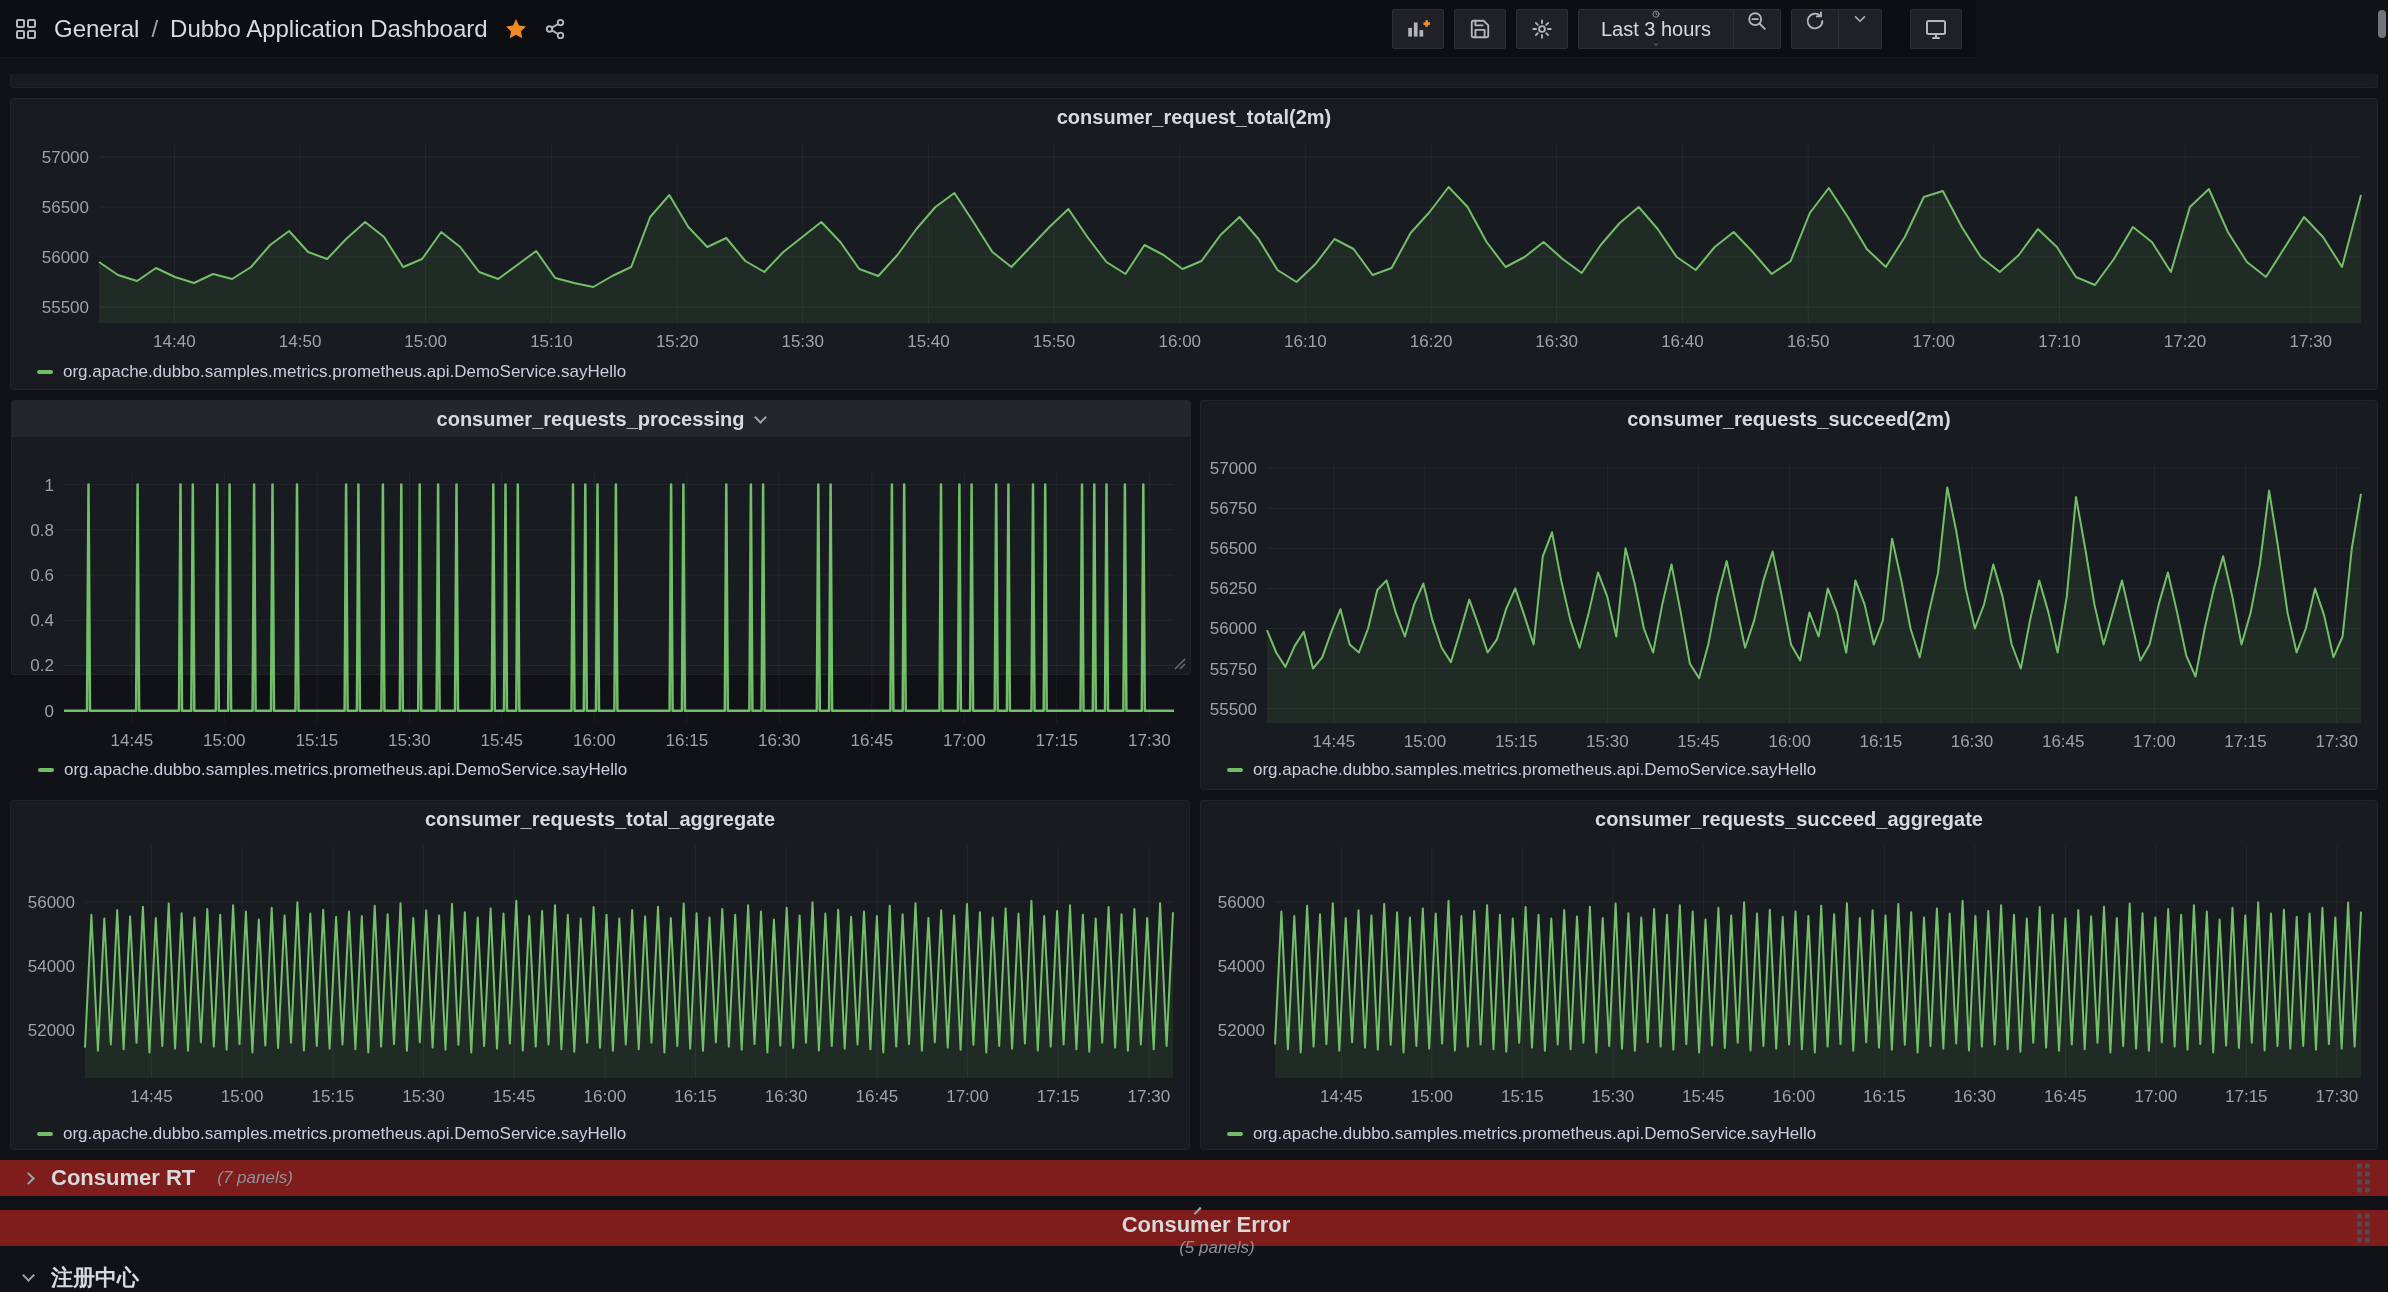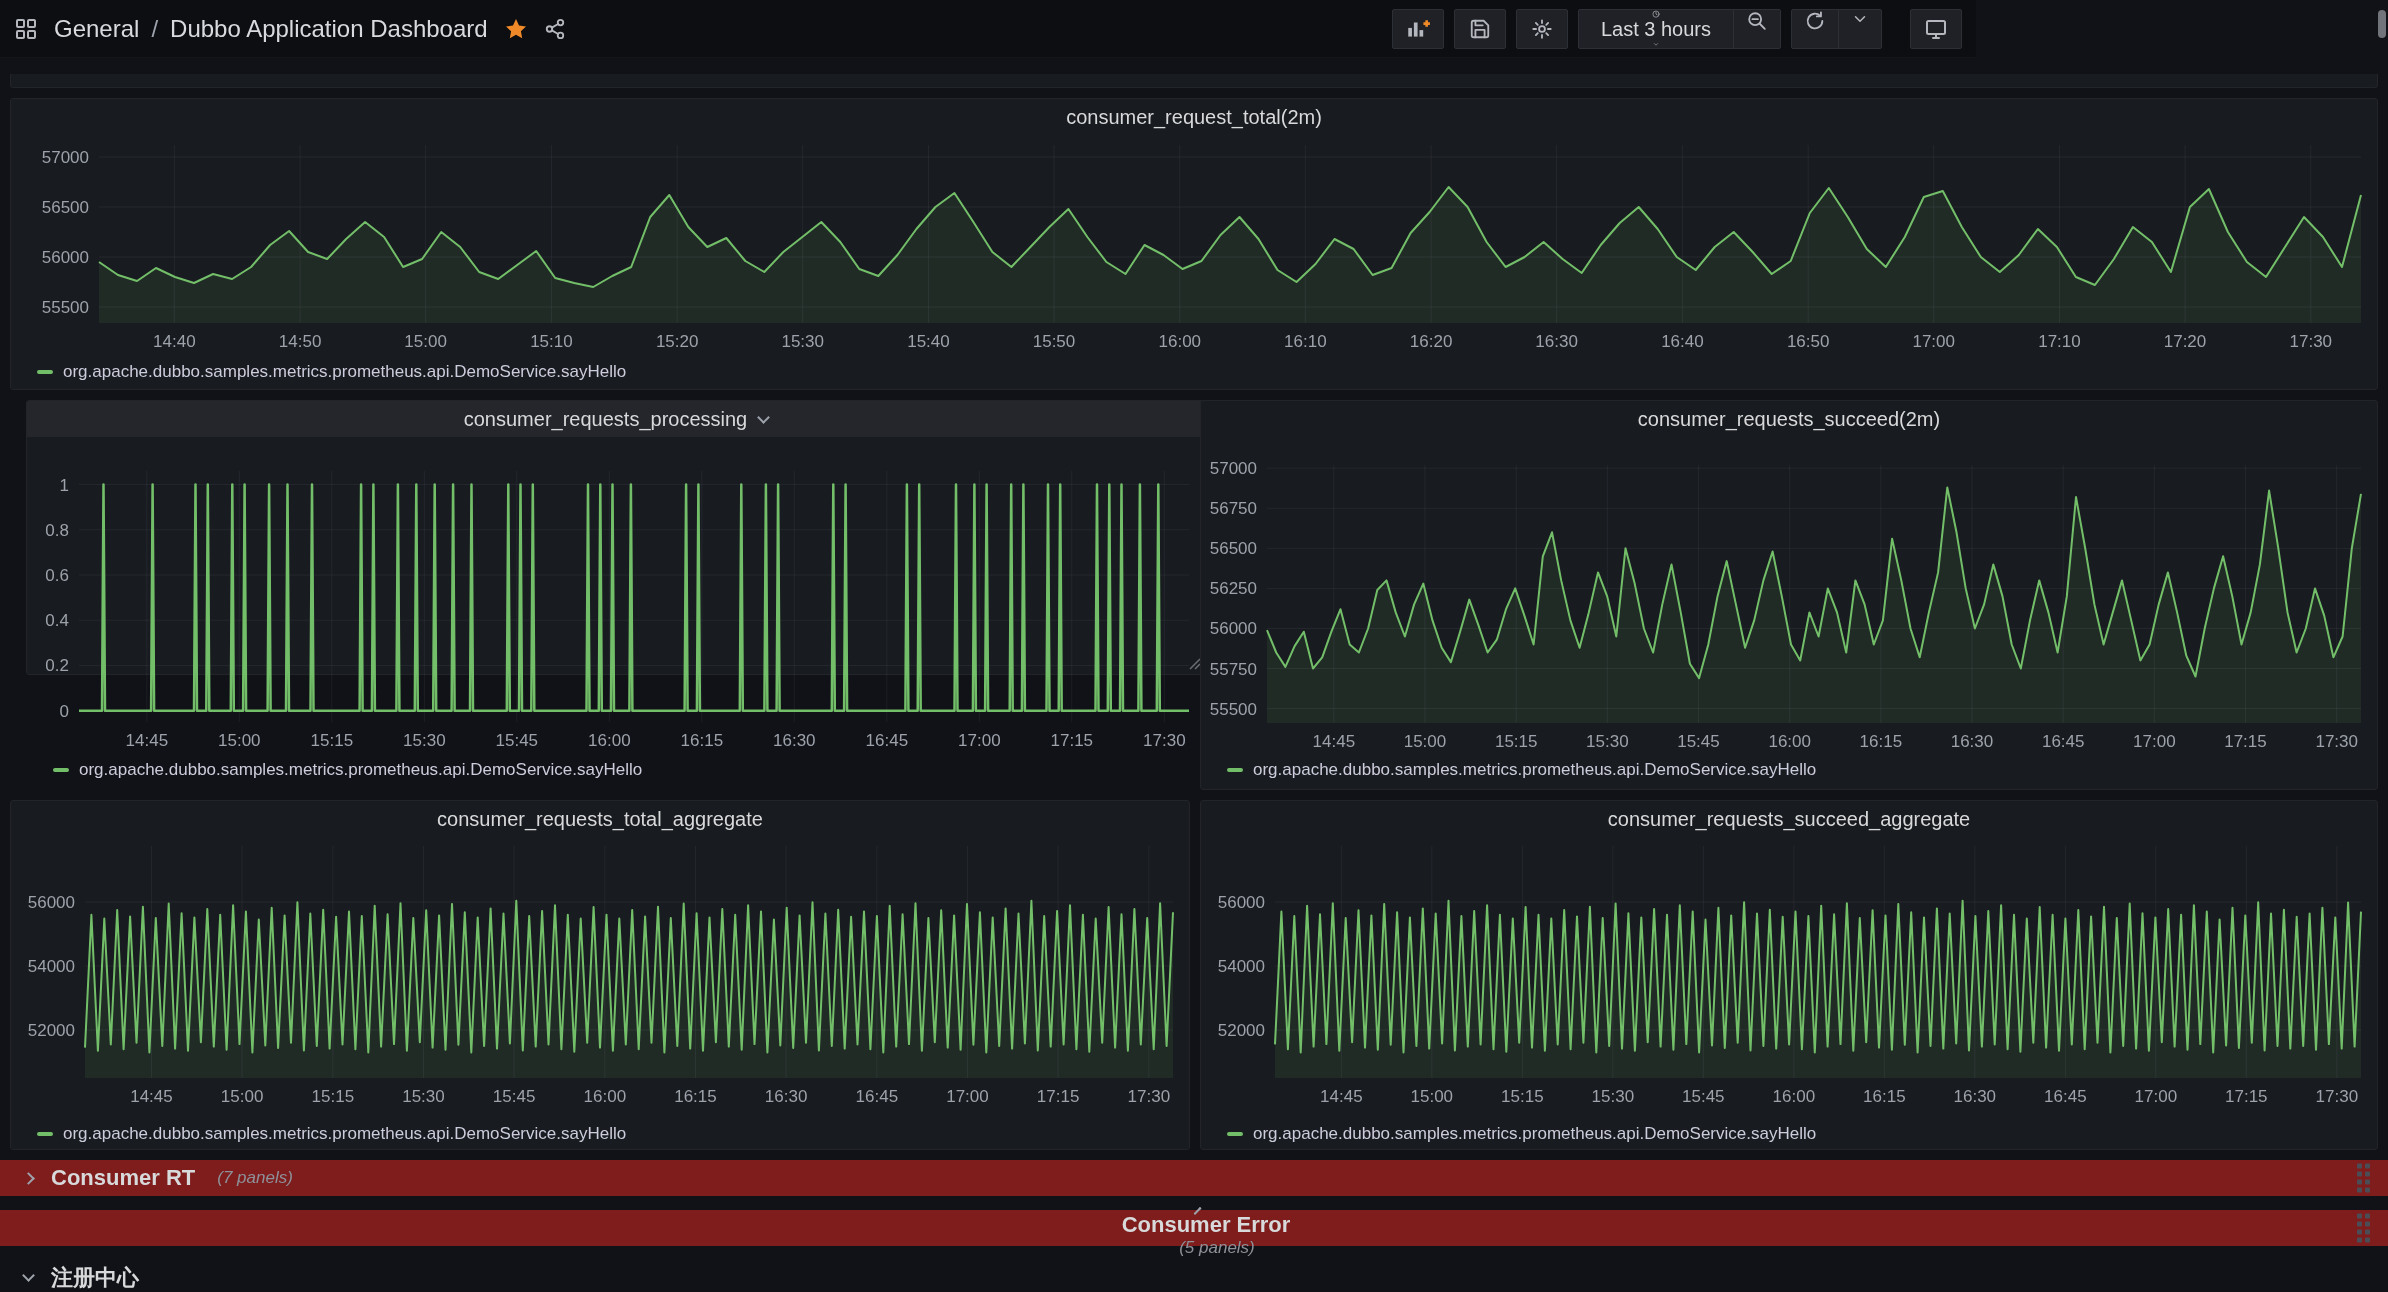--- a/index.html
+++ b/index.html
@@ -22,21 +22,21 @@
   .tgroup .seg + .seg { border-left:1px solid #2C2F36; }
   .time-label { color:#D8D9DA; font-size:20px; margin:0 10px; white-space:nowrap; }
   .mon-gap { width:8px; }
   svg.ic { stroke:#B4B7BE; fill:none; stroke-width:2; stroke-linecap:round; stroke-linejoin:round; }
 
   
   .sliver { position:absolute; left:10px; top:74px; width:2368px; height:14px;
             background:#181B1F; border:1px solid #22242A; border-top:none; border-radius:0 0 3px 3px; }
   .panel { position:absolute; background:#181B1F; border:1px solid #22242A; border-radius:3px; }
   .ptitle { height:36px; display:flex; align-items:center; justify-content:center;
-            font-size:20px; font-weight:400; color:#D8D9DA; cursor:pointer; }
+            font-size:20px; font-weight:700; color:#D8D9DA; cursor:pointer; }
   .ptitle.menu { background:#24262C; border-radius:2px 2px 0 0; }
   .chev-down { width:9px; height:9px; border-right:2px solid #9DA2AB; border-bottom:2px solid #9DA2AB;
                transform:rotate(45deg); margin-left:12px; margin-top:-4px; }
   .legend { display:flex; align-items:center; padding-left:26px; gap:10px; height:34px; cursor:pointer; }
   .swatch { width:16px; height:4px; border-radius:2px; background:#73BF69; }
   .legend span { font-size:17px; color:#CCCCDC; }
   .grid-line { stroke:rgba(204,204,220,0.07); stroke-width:1; }
   .axis-lab { fill:#9DA2AB; font-size:17px; font-family:"Liberation Sans",sans-serif; }
   .resize-corner { position:absolute; right:4px; bottom:4px; cursor:nwse-resize; }
 
@@ -208,21 +208,21 @@
       <text x="78" y="178" text-anchor="end" class="axis-lab">55500</text>
       <path d="M88.0 127.0 L107.0 140.0 L126.0 146.0 L145.0 133.0 L164.0 142.0 L183.0 148.0 L202.1 139.0 L221.1 144.0 L240.1 132.0 L259.1 110.0 L278.1 96.0 L297.1 117.0 L316.1 124.0 L335.1 104.0 L354.1 87.0 L373.1 102.0 L392.1 132.0 L411.1 124.0 L430.2 97.0 L449.2 112.0 L468.2 137.0 L487.2 144.0 L506.2 130.0 L525.2 116.0 L544.2 143.0 L563.2 148.0 L582.2 152.0 L601.2 141.0 L620.2 132.0 L639.2 82.0 L658.3 60.0 L677.3 92.0 L696.3 112.0 L715.3 103.0 L734.3 126.0 L753.3 137.0 L772.3 117.0 L791.3 102.0 L810.3 87.0 L829.3 107.0 L848.3 134.0 L867.3 141.0 L886.4 120.0 L905.4 94.0 L924.4 72.0 L943.4 58.0 L962.4 87.0 L981.4 117.0 L1000.4 132.0 L1019.4 112.0 L1038.4 92.0 L1057.4 74.0 L1076.4 102.0 L1095.4 127.0 L1114.5 139.0 L1133.5 110.0 L1152.5 120.0 L1171.5 134.0 L1190.5 126.0 L1209.5 100.0 L1228.5 82.0 L1247.5 104.0 L1266.5 135.0 L1285.5 147.0 L1304.5 129.0 L1323.5 104.0 L1342.6 114.0 L1361.6 140.0 L1380.6 133.0 L1399.6 98.0 L1418.6 77.0 L1437.6 52.0 L1456.6 72.0 L1475.6 107.0 L1494.6 132.0 L1513.6 122.0 L1532.6 107.0 L1551.6 124.0 L1570.7 138.0 L1589.7 110.0 L1608.7 88.0 L1627.7 72.0 L1646.7 94.0 L1665.7 122.0 L1684.7 135.0 L1703.7 112.0 L1722.7 97.0 L1741.7 117.0 L1760.7 139.0 L1779.7 126.0 L1798.8 78.0 L1817.8 53.0 L1836.8 82.0 L1855.8 114.0 L1874.8 132.0 L1893.8 102.0 L1912.8 62.0 L1931.8 56.0 L1950.8 92.0 L1969.8 122.0 L1988.8 137.0 L2007.8 120.0 L2026.9 94.0 L2045.9 112.0 L2064.9 142.0 L2083.9 150.0 L2102.9 124.0 L2121.9 92.0 L2140.9 107.0 L2159.9 137.0 L2178.9 72.0 L2197.9 54.0 L2216.9 97.0 L2235.9 127.0 L2255.0 142.0 L2274.0 112.0 L2293.0 82.0 L2312.0 102.0 L2331.0 132.0 L2350.0 60.0 L2350 188 L88 188 Z" fill="rgba(115,191,105,0.10)" stroke="none"></path>
       <path d="M88.0 127.0 L107.0 140.0 L126.0 146.0 L145.0 133.0 L164.0 142.0 L183.0 148.0 L202.1 139.0 L221.1 144.0 L240.1 132.0 L259.1 110.0 L278.1 96.0 L297.1 117.0 L316.1 124.0 L335.1 104.0 L354.1 87.0 L373.1 102.0 L392.1 132.0 L411.1 124.0 L430.2 97.0 L449.2 112.0 L468.2 137.0 L487.2 144.0 L506.2 130.0 L525.2 116.0 L544.2 143.0 L563.2 148.0 L582.2 152.0 L601.2 141.0 L620.2 132.0 L639.2 82.0 L658.3 60.0 L677.3 92.0 L696.3 112.0 L715.3 103.0 L734.3 126.0 L753.3 137.0 L772.3 117.0 L791.3 102.0 L810.3 87.0 L829.3 107.0 L848.3 134.0 L867.3 141.0 L886.4 120.0 L905.4 94.0 L924.4 72.0 L943.4 58.0 L962.4 87.0 L981.4 117.0 L1000.4 132.0 L1019.4 112.0 L1038.4 92.0 L1057.4 74.0 L1076.4 102.0 L1095.4 127.0 L1114.5 139.0 L1133.5 110.0 L1152.5 120.0 L1171.5 134.0 L1190.5 126.0 L1209.5 100.0 L1228.5 82.0 L1247.5 104.0 L1266.5 135.0 L1285.5 147.0 L1304.5 129.0 L1323.5 104.0 L1342.6 114.0 L1361.6 140.0 L1380.6 133.0 L1399.6 98.0 L1418.6 77.0 L1437.6 52.0 L1456.6 72.0 L1475.6 107.0 L1494.6 132.0 L1513.6 122.0 L1532.6 107.0 L1551.6 124.0 L1570.7 138.0 L1589.7 110.0 L1608.7 88.0 L1627.7 72.0 L1646.7 94.0 L1665.7 122.0 L1684.7 135.0 L1703.7 112.0 L1722.7 97.0 L1741.7 117.0 L1760.7 139.0 L1779.7 126.0 L1798.8 78.0 L1817.8 53.0 L1836.8 82.0 L1855.8 114.0 L1874.8 132.0 L1893.8 102.0 L1912.8 62.0 L1931.8 56.0 L1950.8 92.0 L1969.8 122.0 L1988.8 137.0 L2007.8 120.0 L2026.9 94.0 L2045.9 112.0 L2064.9 142.0 L2083.9 150.0 L2102.9 124.0 L2121.9 92.0 L2140.9 107.0 L2159.9 137.0 L2178.9 72.0 L2197.9 54.0 L2216.9 97.0 L2235.9 127.0 L2255.0 142.0 L2274.0 112.0 L2293.0 82.0 L2312.0 102.0 L2331.0 132.0 L2350.0 60.0" fill="none" stroke="#73BF69" stroke-width="2" stroke-linejoin="round"></path>
     </svg>
   <div class="legend">
     <i class="swatch"></i>
     <span>org.apache.dubbo.samples.metrics.prometheus.api.DemoService.sayHello</span>
   </div>
 </section>
 
-<section class="panel" style="left:26px; top:400px; width:1180px; height:275px;">
+<section class="panel" style="left:11px; top:400px; width:1180px; height:275px;">
   <div class="ptitle menu">
     <span>consumer_requests_processing</span>
     <i class="chev-down"></i>
   </div>
   <svg width="1178" height="312">
       <line x1="119.821" y1="34" x2="119.821" y2="285" class="grid-line"></line>
       <text x="119.821" y="309" text-anchor="middle" class="axis-lab">14:45</text>
       <line x1="212.284" y1="34" x2="212.284" y2="285" class="grid-line"></line>
       <text x="212.284" y="309" text-anchor="middle" class="axis-lab">15:00</text>
       <line x1="304.858" y1="34" x2="304.858" y2="285" class="grid-line"></line>

